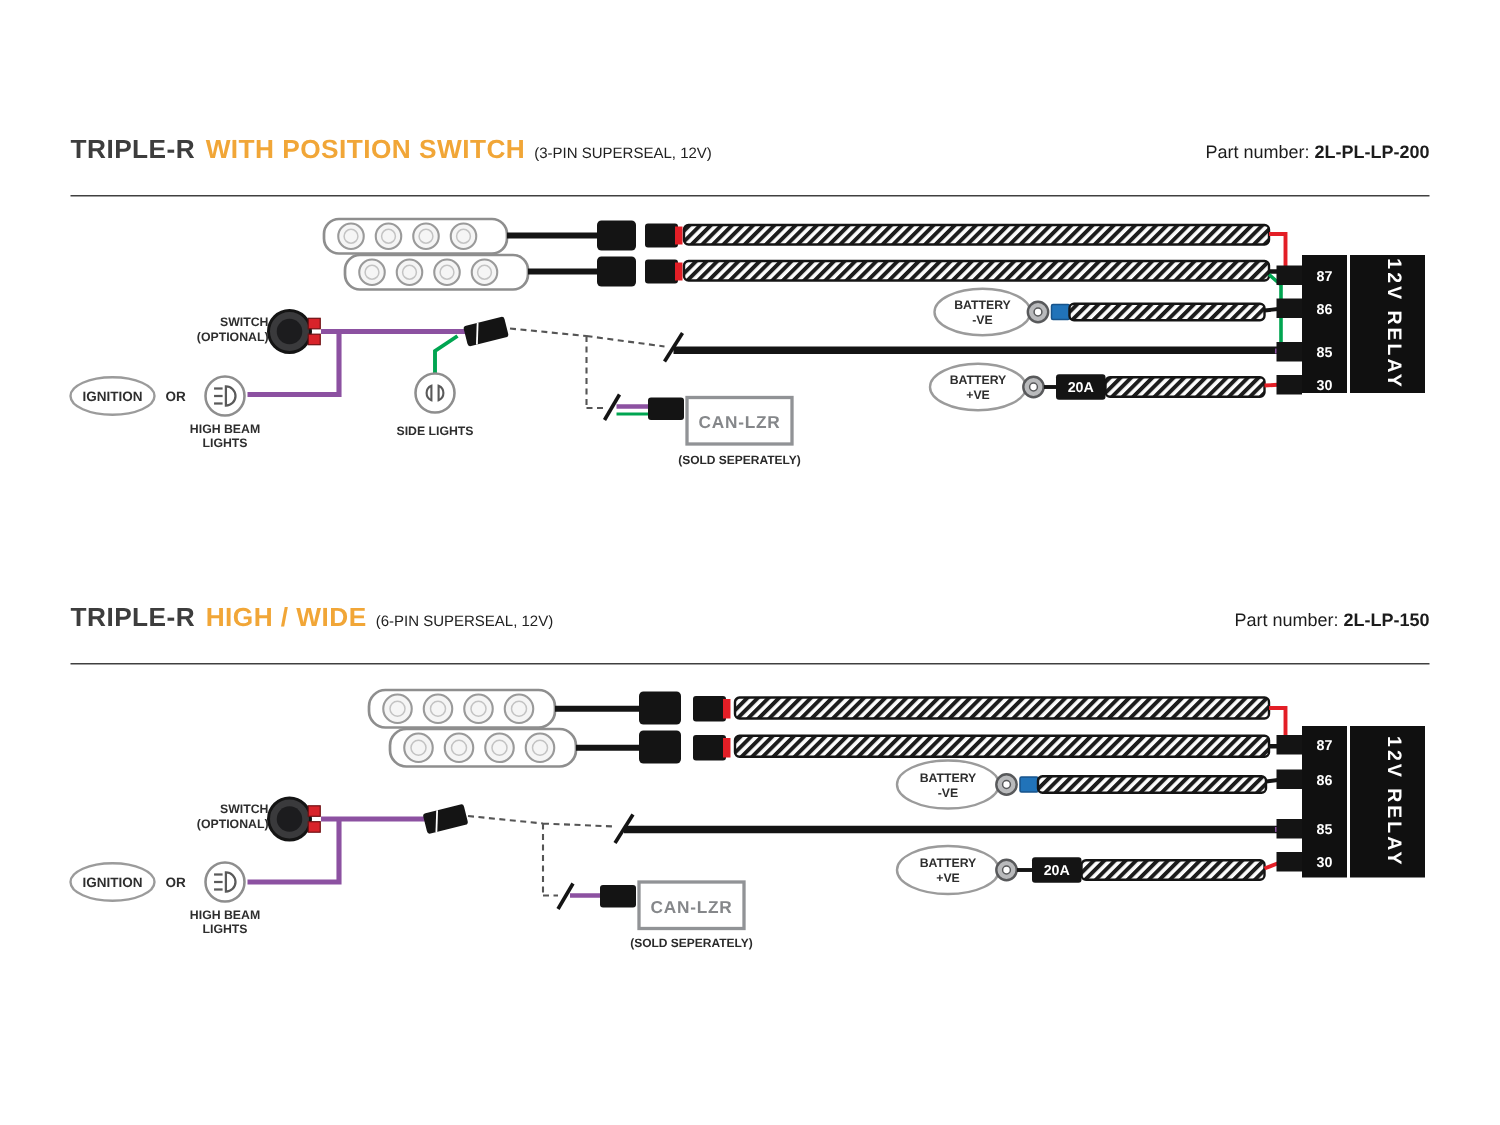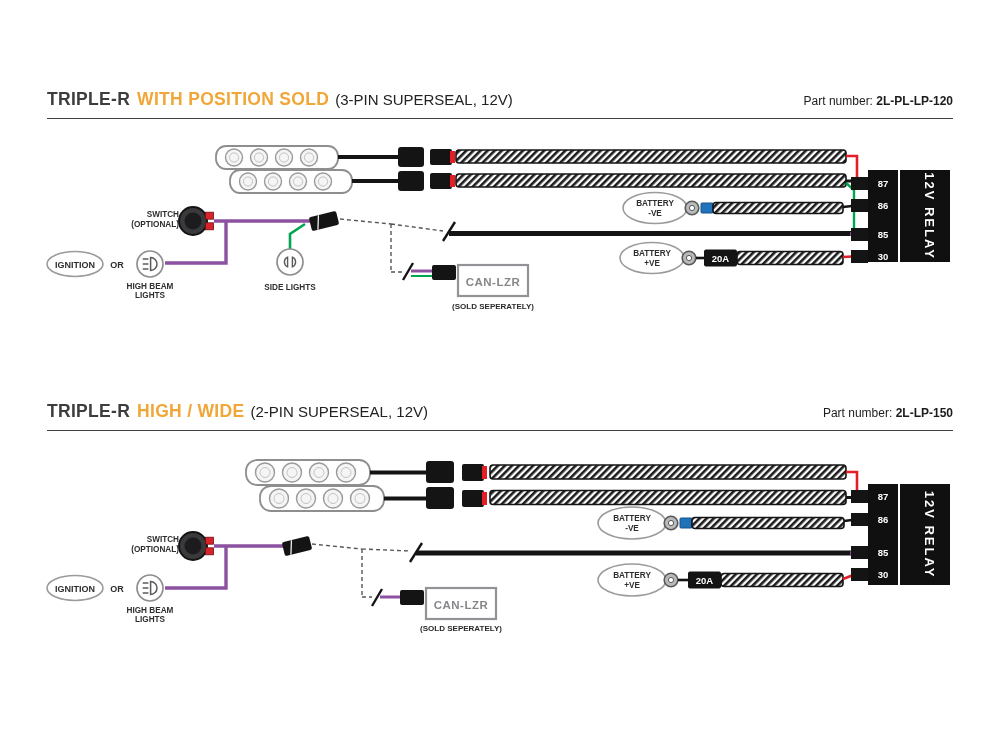--- a/index.html
+++ b/index.html
@@ -1,21 +1,21 @@
 <!DOCTYPE html>
 <html><head>
 <meta charset="utf-8">
 <style>
   *{margin:0;padding:0;box-sizing:border-box}
   html,body{width:1000px;height:750px;background:#ffffff;font-family:"Liberation Sans",sans-serif;position:relative;overflow:hidden}
   .stage{position:absolute;left:0;top:0;width:1000px;height:750px}
-  .hdr{position:absolute;left:47px;width:906px;display:flex;align-items:baseline;border-bottom:1.5px solid #404040;padding-bottom:8px;white-space:nowrap}
+  .hdr{position:absolute;left:47px;width:906px;display:flex;align-items:baseline;border-bottom:1.5px solid #404040;padding-bottom:20px;white-space:nowrap}
   .hdr .brand{font-size:17.5px;font-weight:bold;color:#3d3d3d;letter-spacing:.3px}
   .hdr .hl{font-size:17.5px;font-weight:bold;color:#f1a637;margin-left:7px;letter-spacing:.3px}
-  .hdr .note{font-size:15px;color:#222;margin-left:6px}
+  .hdr .note{font-size:10px;color:#222;margin-left:6px}
   .part{margin-left:auto;font-size:12px;color:#1c1c1c}
   .part b{font-weight:bold}
   svg{position:absolute;left:0;top:0}
   .bar{fill:#fff;stroke:#8e8e8e;stroke-width:1.8}
   .lens{fill:#f5f5f5;stroke:#9a9a9a;stroke-width:1.4}
   .lens2{fill:none;stroke:#c3c3c3;stroke-width:1}
   .cable{fill:url(#hatch);stroke:#141414;stroke-width:1.6;rx:3}
   .blk{fill:#141414}
   .oval{fill:#fff;stroke:#9b9b9b;stroke-width:1.6}
   .lamp{fill:#fff;stroke:#8e8e8e;stroke-width:1.7}
@@ -32,29 +32,29 @@
   .wireg{stroke:#00a551;fill:none}
   .wirer{stroke:#e31e26;fill:none}
 </style>
 </head>
 <body>
 
 <div class="stage">
 
   <div class="hdr" style="top:89px">
     <span class="brand">TRIPLE-R</span>
-    <span class="hl">WITH POSITION SOLD</span>
+    <span class="hl">WITH POSITION SWITCH</span>
     <span class="note">(3-PIN SUPERSEAL, 12V)</span>
-    <span class="part"><span>Part number:</span>&nbsp;<b>2L-PL-LP-120</b></span>
+    <span class="part"><span>Part number:</span>&nbsp;<b>2L-PL-LP-200</b></span>
   </div>
 
   <div class="hdr" style="top:401px">
     <span class="brand">TRIPLE-R</span>
     <span class="hl">HIGH / WIDE</span>
-    <span class="note">(2-PIN SUPERSEAL, 12V)</span>
+    <span class="note">(6-PIN SUPERSEAL, 12V)</span>
     <span class="part"><span>Part number:</span>&nbsp;<b>2L-LP-150</b></span>
   </div>
 
   <svg width="1000" height="750" viewBox="0 0 1000 750">
     <defs>
       <pattern id="hatch" patternUnits="userSpaceOnUse" width="5" height="5" patternTransform="rotate(45)">
         <rect width="5" height="5" fill="#fdfdfd"></rect>
         <rect x="0" y="0" width="2.6" height="5" fill="#1c1c1c"></rect>
       </pattern>
       <g id="ringT">

